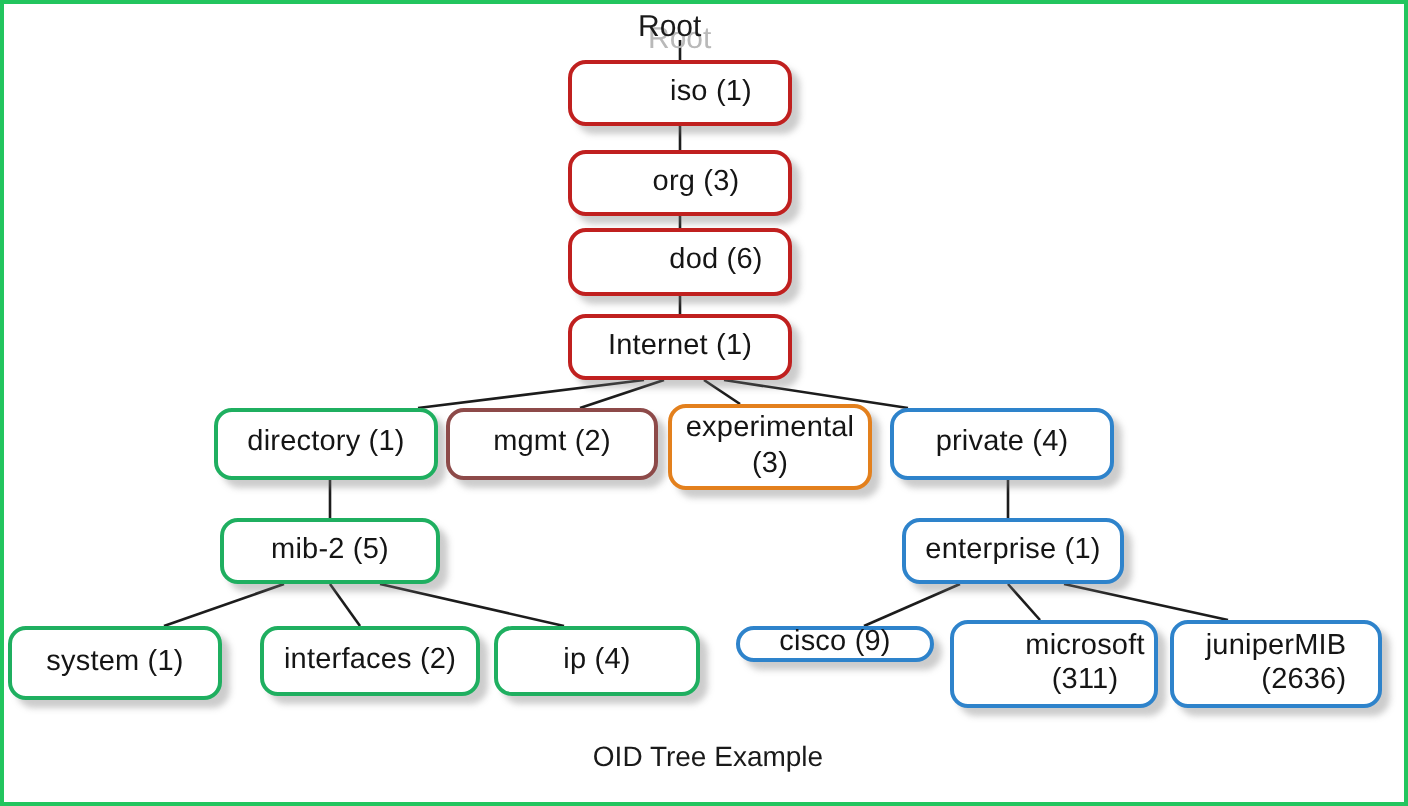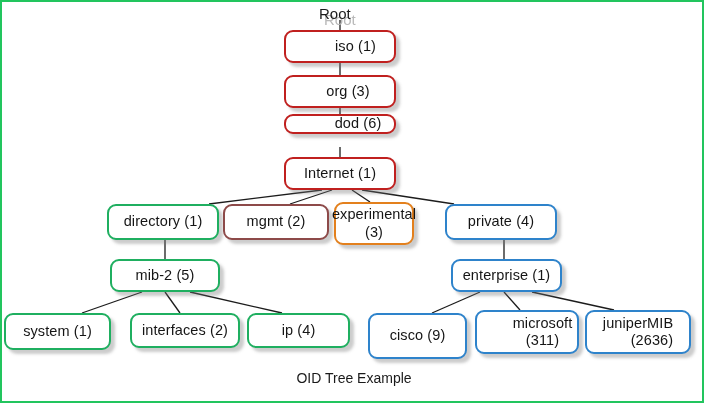--- a/index.html
+++ b/index.html
@@ -100,33 +100,33 @@
   <span class="root-shadow" style="left:322px; top:9px;">Root</span>
   <span class="root-label" style="left:317px; top:3px;">Root</span>
 
   <div id="nodes">
       <div class="node" style="left: 282px; top: 28px; width: 112px; height: 33px; border-color: rgb(192, 32, 31); padding-left: 35px;">
         <span class="node-label">iso (1)</span>
       </div>
       <div class="node" style="left: 282px; top: 73px; width: 112px; height: 33px; border-color: rgb(192, 32, 31); padding-left: 20px;">
         <span class="node-label">org (3)</span>
       </div>
-      <div class="node" style="left: 282px; top: 112px; width: 112px; height: 20px; border-color: rgb(192, 32, 31); padding-left: 40px;">
+      <div class="node" style="left: 282px; top: 112px; width: 112px; height: 34px; border-color: rgb(192, 32, 31); padding-left: 40px;">
         <span class="node-label">dod (6)</span>
       </div>
       <div class="node" style="left: 282px; top: 155px; width: 112px; height: 33px; border-color: rgb(192, 32, 31);">
         <span class="node-label">Internet (1)</span>
       </div>
       <div class="node" style="left: 105px; top: 202px; width: 112px; height: 36px; border-color: rgb(31, 175, 96);">
         <span class="node-label">directory (1)</span>
       </div>
       <div class="node" style="left: 221px; top: 202px; width: 106px; height: 36px; border-color: rgb(141, 74, 73);">
         <span class="node-label">mgmt (2)</span>
       </div>
-      <div class="node" style="left: 332px; top: 200px; width: 80px; height: 43px; border-color: rgb(227, 128, 29);">
+      <div class="node" style="left: 332px; top: 200px; width: 102px; height: 43px; border-color: rgb(227, 128, 29);">
         <span class="node-label">experimental
 (3)</span>
       </div>
       <div class="node" style="left: 443px; top: 202px; width: 112px; height: 36px; border-color: rgb(46, 131, 203);">
         <span class="node-label">private (4)</span>
       </div>
       <div class="node" style="left: 108px; top: 257px; width: 110px; height: 33px; border-color: rgb(31, 175, 96);">
         <span class="node-label">mib-2 (5)</span>
       </div>
       <div class="node" style="left: 449px; top: 257px; width: 111px; height: 33px; border-color: rgb(46, 131, 203);">
@@ -134,21 +134,21 @@
       </div>
       <div class="node" style="left: 2px; top: 311px; width: 107px; height: 37px; border-color: rgb(31, 175, 96);">
         <span class="node-label">system (1)</span>
       </div>
       <div class="node" style="left: 128px; top: 311px; width: 110px; height: 35px; border-color: rgb(31, 175, 96);">
         <span class="node-label">interfaces (2)</span>
       </div>
       <div class="node" style="left: 245px; top: 311px; width: 103px; height: 35px; border-color: rgb(31, 175, 96);">
         <span class="node-label">ip (4)</span>
       </div>
-      <div class="node" style="left: 366px; top: 311px; width: 99px; height: 46px; border-color: rgb(46, 131, 203);">
+      <div class="node" style="left: 366px; top: 311px; width: 99px; height: 18px; border-color: rgb(46, 131, 203);">
         <span class="node-label">cisco (9)</span>
       </div>
       <div class="node" style="left: 473px; top: 308px; width: 104px; height: 44px; border-color: rgb(46, 131, 203); padding-left: 35px;">
         <span class="node-label">microsoft
 (311)</span>
       </div>
       <div class="node" style="left: 583px; top: 308px; width: 106px; height: 44px; border-color: rgb(46, 131, 203); text-align: right;">
         <span class="node-label">juniperMIB
 (2636)</span>
       </div>

